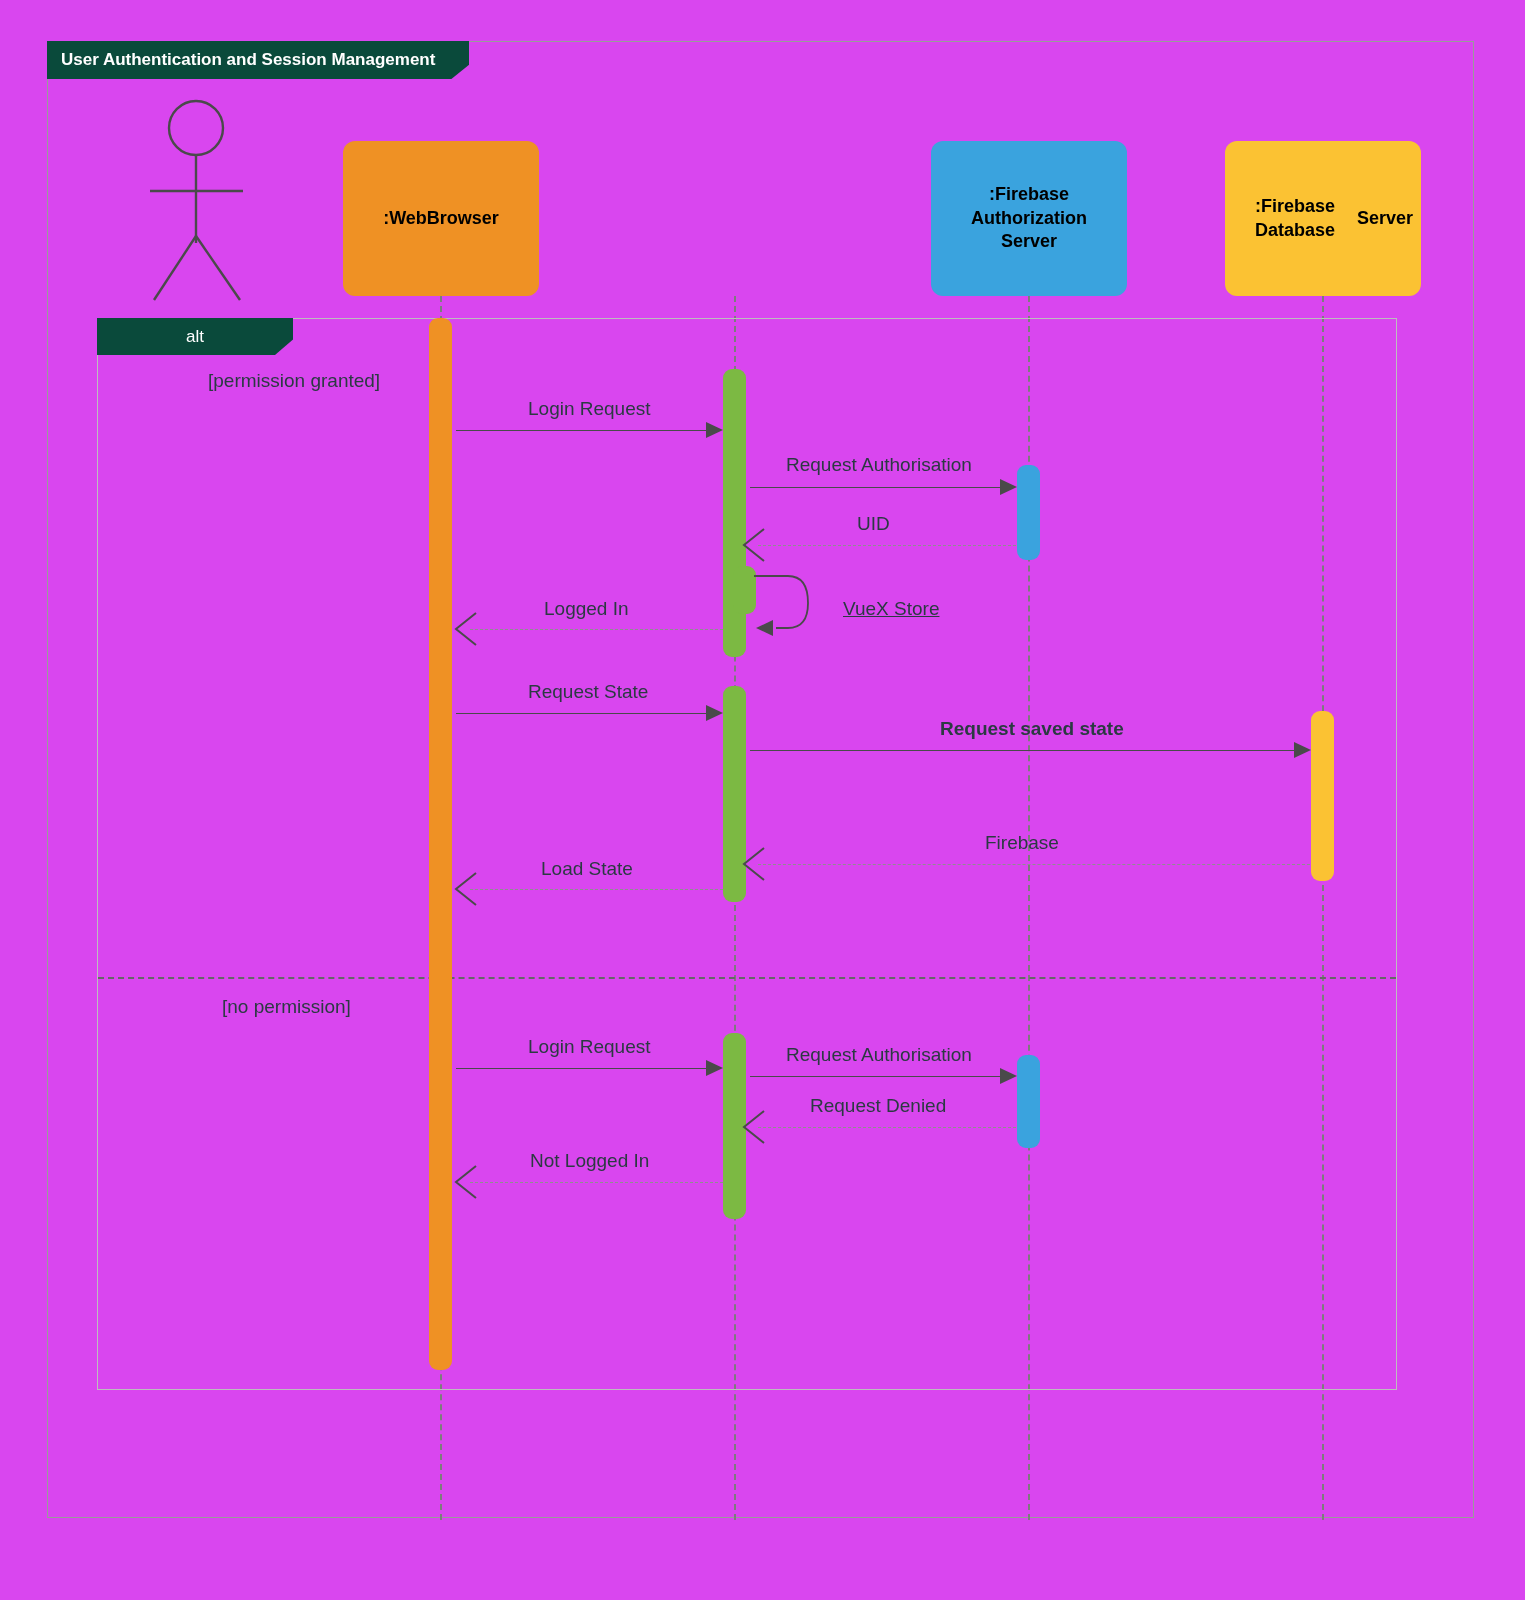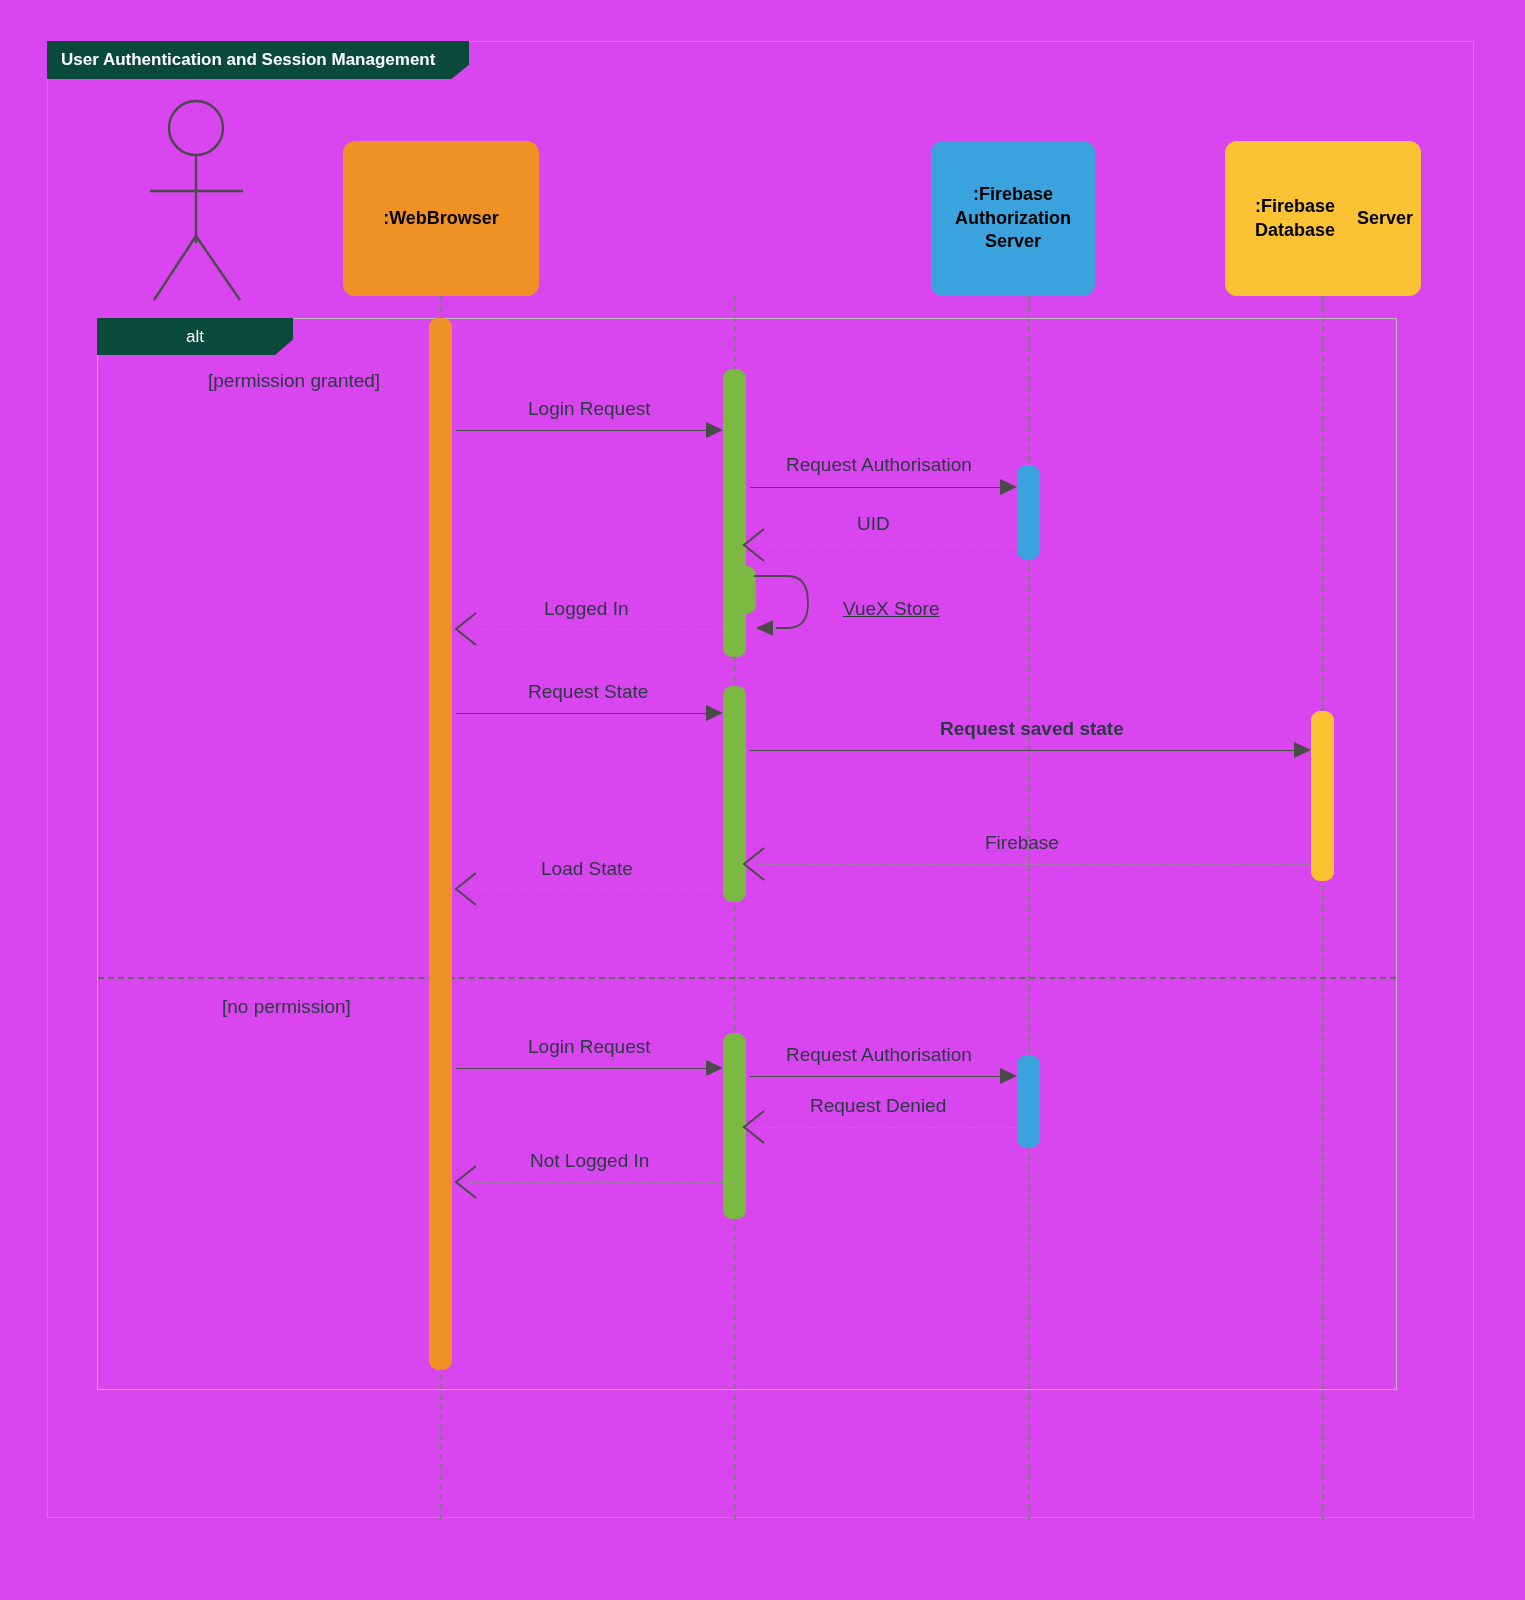--- a/index.html
+++ b/index.html
@@ -147,21 +147,21 @@
       <line x1="66" y1="148" x2="24" y2="212" stroke="#4a4a4a" stroke-width="2.4"></line>
       <line x1="66" y1="148" x2="110" y2="212" stroke="#4a4a4a" stroke-width="2.4"></line>
     </svg>
   </div>
 
   <div class="lifeline-box" style="left:343px; top:141px; width:196px; height:155px; background:#ef9124;">
     <span>:WebBrowser</span>
   </div>
 
 
-  <div class="lifeline-box" style="left:931px; top:141px; width:164px; height:155px; background:#3aa3de; flex-direction:column;">
+  <div class="lifeline-box" style="left:931px; top:141px; width:196px; height:155px; background:#3aa3de; flex-direction:column;">
     <span>:Firebase</span>
     <span>Authorization</span>
     <span>Server</span>
   </div>
 
   <div class="lifeline-box" style="left:1225px; top:141px; width:196px; height:155px; background:#fbc233; ">
     <span>:Firebase Database</span>
     <span>Server</span>
   </div>
 

